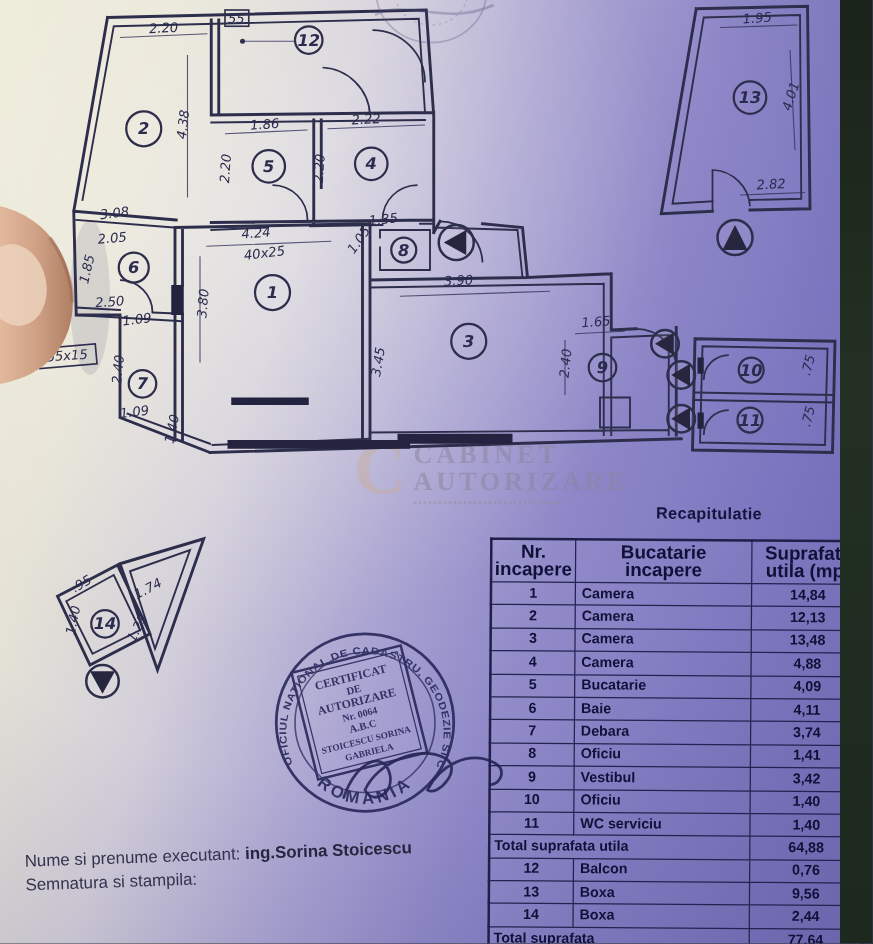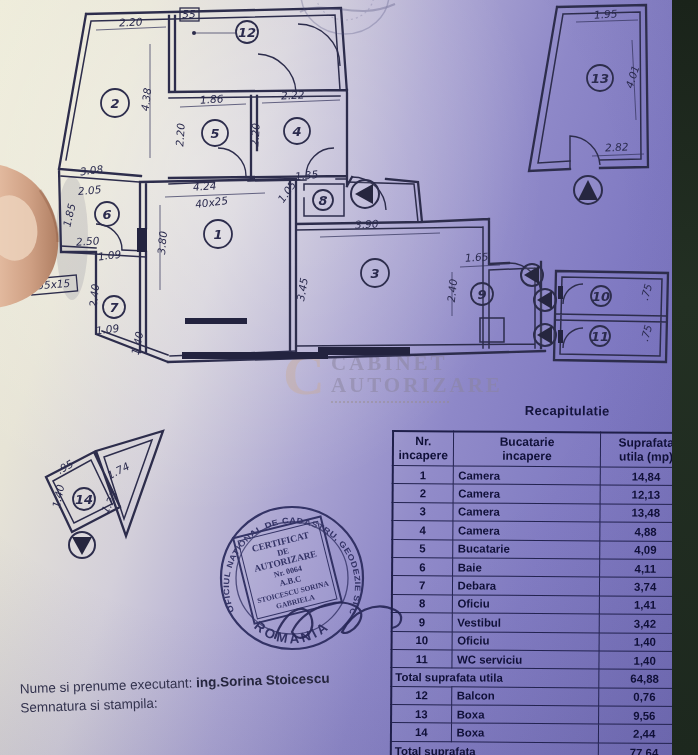--- a/index.html
+++ b/index.html
@@ -30,21 +30,21 @@
   .watermark{position:absolute;left:283px;top:352px;z-index:5;display:flex;align-items:flex-start;opacity:0.85;}
   .wm-c{font:bold 58px "Liberation Serif",serif;color:rgba(203,172,146,0.48);line-height:46px;margin-right:6px;}
   .wm-text{font:bold 21px "Liberation Serif",serif;color:rgba(138,133,158,0.62);letter-spacing:3px;line-height:22px;}
   .wm-tag{margin-top:2px;border-bottom:2px dotted rgba(150,140,130,0.5);width:118px;height:3px;}
 
   .recap{position:absolute;left:391px;top:403px;width:302px;z-index:20;transform:rotate(0.4deg);}
   .recap-title{font-weight:bold;font-size:13px;color:#14143c;text-align:center;width:230px;margin-left:60px;margin-bottom:13px;letter-spacing:0.3px;}
   table{border-collapse:collapse;width:301px;background:rgba(255,255,255,0.03);}
   th,td{border:1.5px solid #232350;color:#101038;padding:0 3px;}
   table{border:2.5px solid #1f1f4a;}
-  th{font-size:12px;font-weight:bold;line-height:13.5px;padding:3px 2px;text-align:center;}
+  th{font-size:15px;font-weight:bold;line-height:13.5px;padding:3px 2px;text-align:center;}
   td{font-size:11.4px;font-weight:bold;height:17.4px;line-height:12px;}
   td.nr{text-align:center;width:53px;}
   td.name{text-align:left;padding-left:5px;width:146px;}
   td.area{text-align:center;width:86px;}
   tr.total-row td{font-weight:bold;}
   td.total-label{text-align:left;padding-left:3px;}
   tr.last td{height:22px;vertical-align:top;padding-top:3px;}
 
   .stamp-svg{left:200px;top:488px;z-index:30;opacity:0.93;}
   .stamp-ring{stroke:#2b2b5e;fill:none;}

